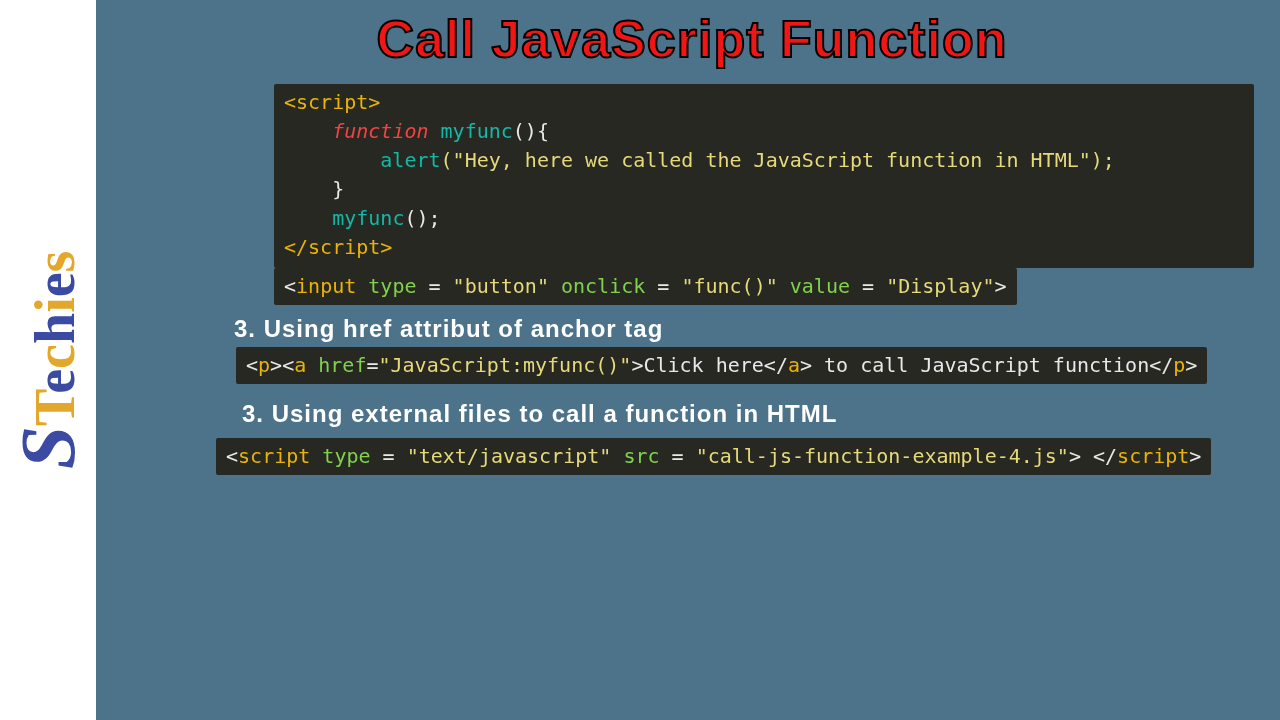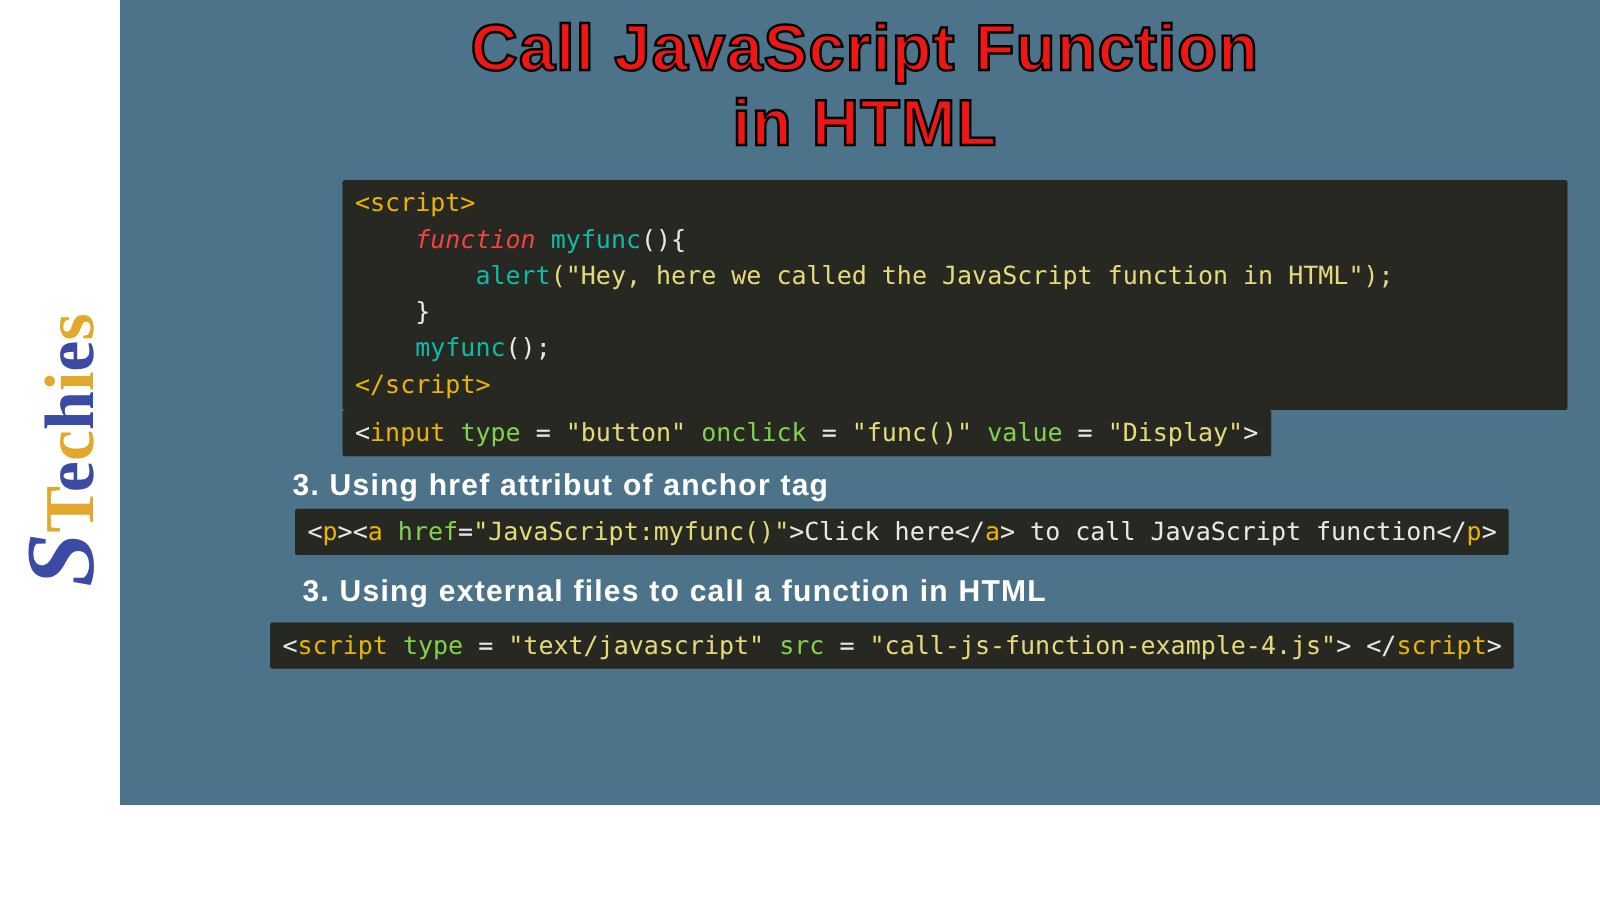--- a/index.html
+++ b/index.html
@@ -29,21 +29,21 @@
   .logo .s  { color: #3b4aa3; font-style: italic; font-size: 78px; }
   .logo .t  { color: #e3a82b; }
   .logo .e  { color: #3b4aa3; }
   .logo .c  { color: #e3a82b; }
   .logo .h  { color: #3b4aa3; }
   .logo .i  { color: #e3a82b; }
   .logo .e2 { color: #3b4aa3; }
   .logo .s2 { color: #e3a82b; }
   .main {
     flex: 1;
-    height: 644px;
+    height: 720px;
     background: #4c7389;
     padding: 10px 20px 0 28px;
     color: #ffffff;
   }
   .title {
     text-align: center;
     font-size: 52px;
     font-weight: 900;
     color: #ef1616;
     -webkit-text-stroke: 2px #000;
@@ -91,21 +91,20 @@
 <div class="sidebar">
   <div class="logo">
     <span class="s">S</span><span class="t">T</span><span class="e">e</span><span class="c">c</span><span class="h">h</span><span class="i">i</span><span class="e2">e</span><span class="s2">s</span>
   </div>
 </div>
 
 <div class="main">
 
   <div class="title">
     <div>Call JavaScript Function</div>
-    <div>in HTML</div>
   </div>
 
   <div class="code code-block-1"><span class="tag">&lt;script&gt;</span>
     <span class="kw">function</span> <span class="fnname">myfunc</span><span class="txt">(){</span>
         <span class="fnname">alert</span><span class="val">("Hey, here we called the JavaScript function in HTML");</span>
     <span class="txt">}</span>
     <span class="fnname">myfunc</span><span class="txt">();</span>
 <span class="tag">&lt;/scr</span><span class="tag">ipt&gt;</span></div>
 
   <div class="code code-block-2"><span class="punct">&lt;</span><span class="tag">input</span> <span class="attr">type</span><span class="punct"> = </span><span class="val">"button"</span> <span class="attr">onclick</span><span class="punct"> = </span><span class="val">"func()"</span> <span class="attr">value</span><span class="punct"> = </span><span class="val">"Display"</span><span class="punct">&gt;</span></div>

